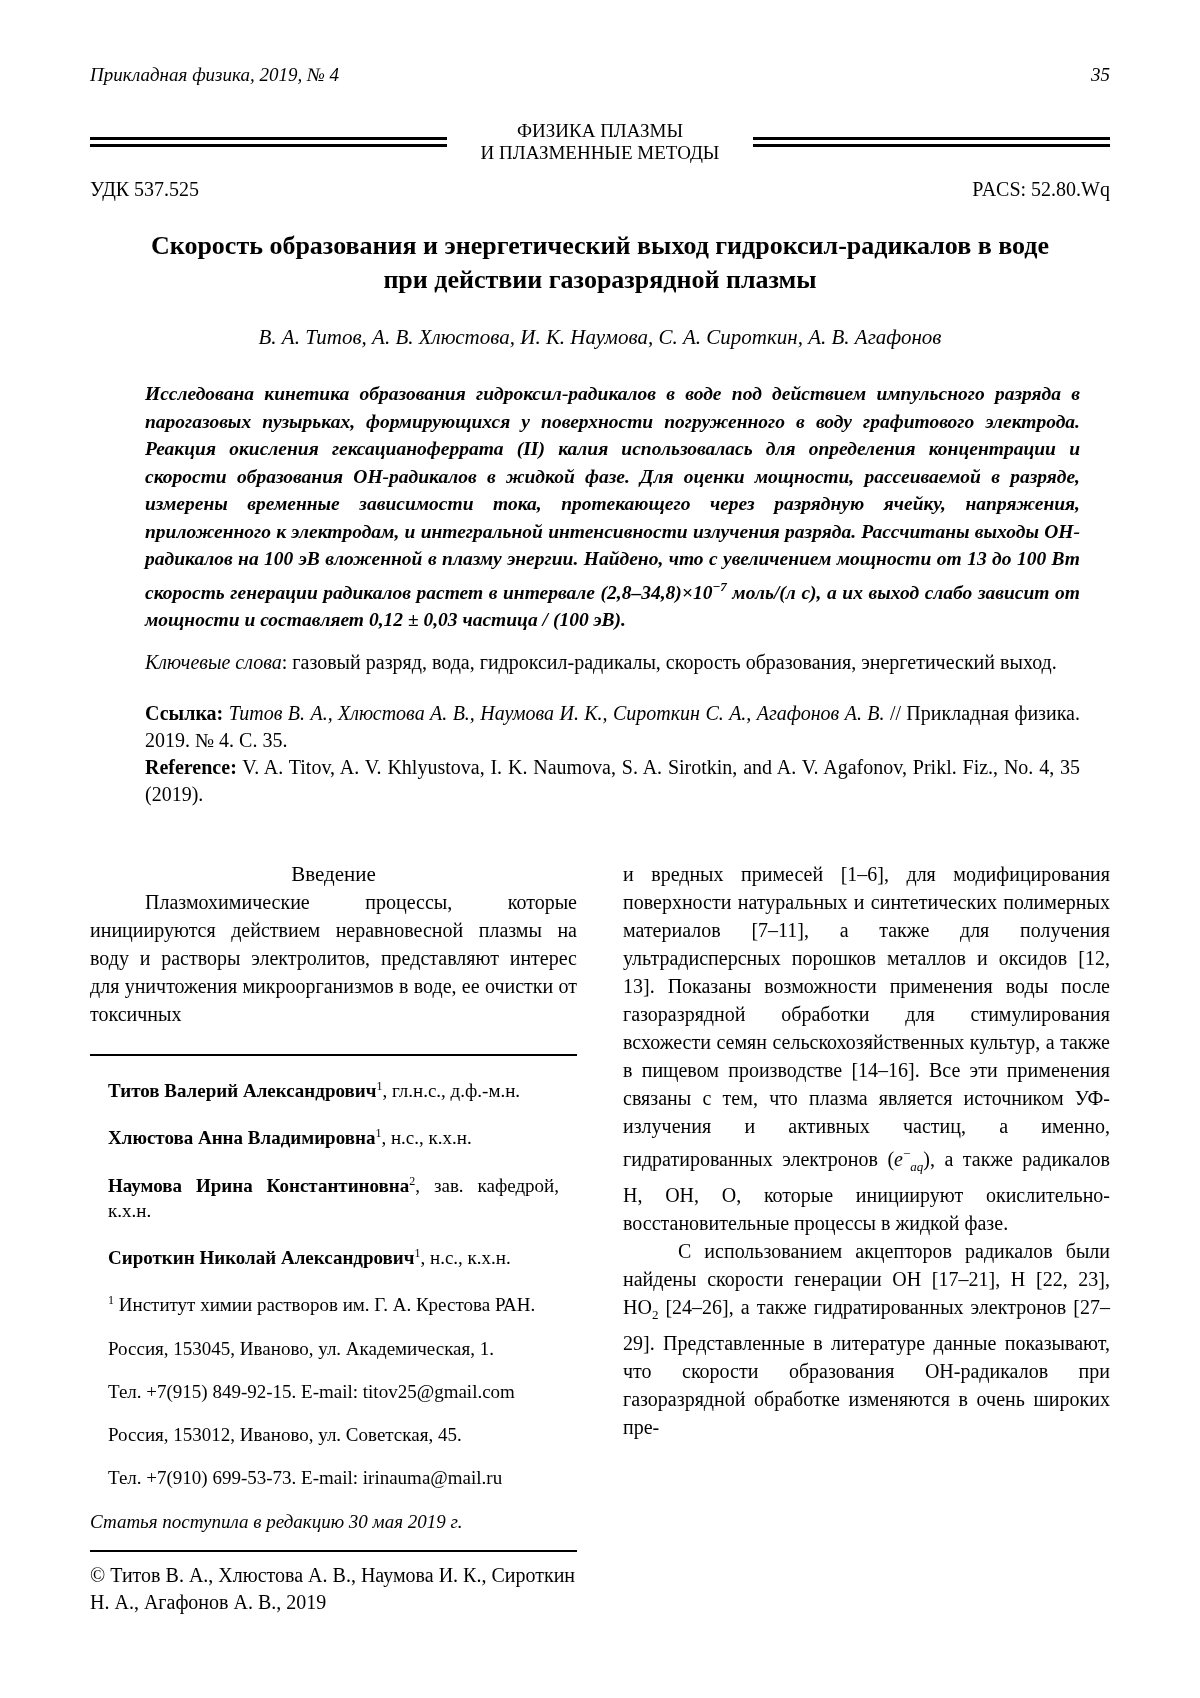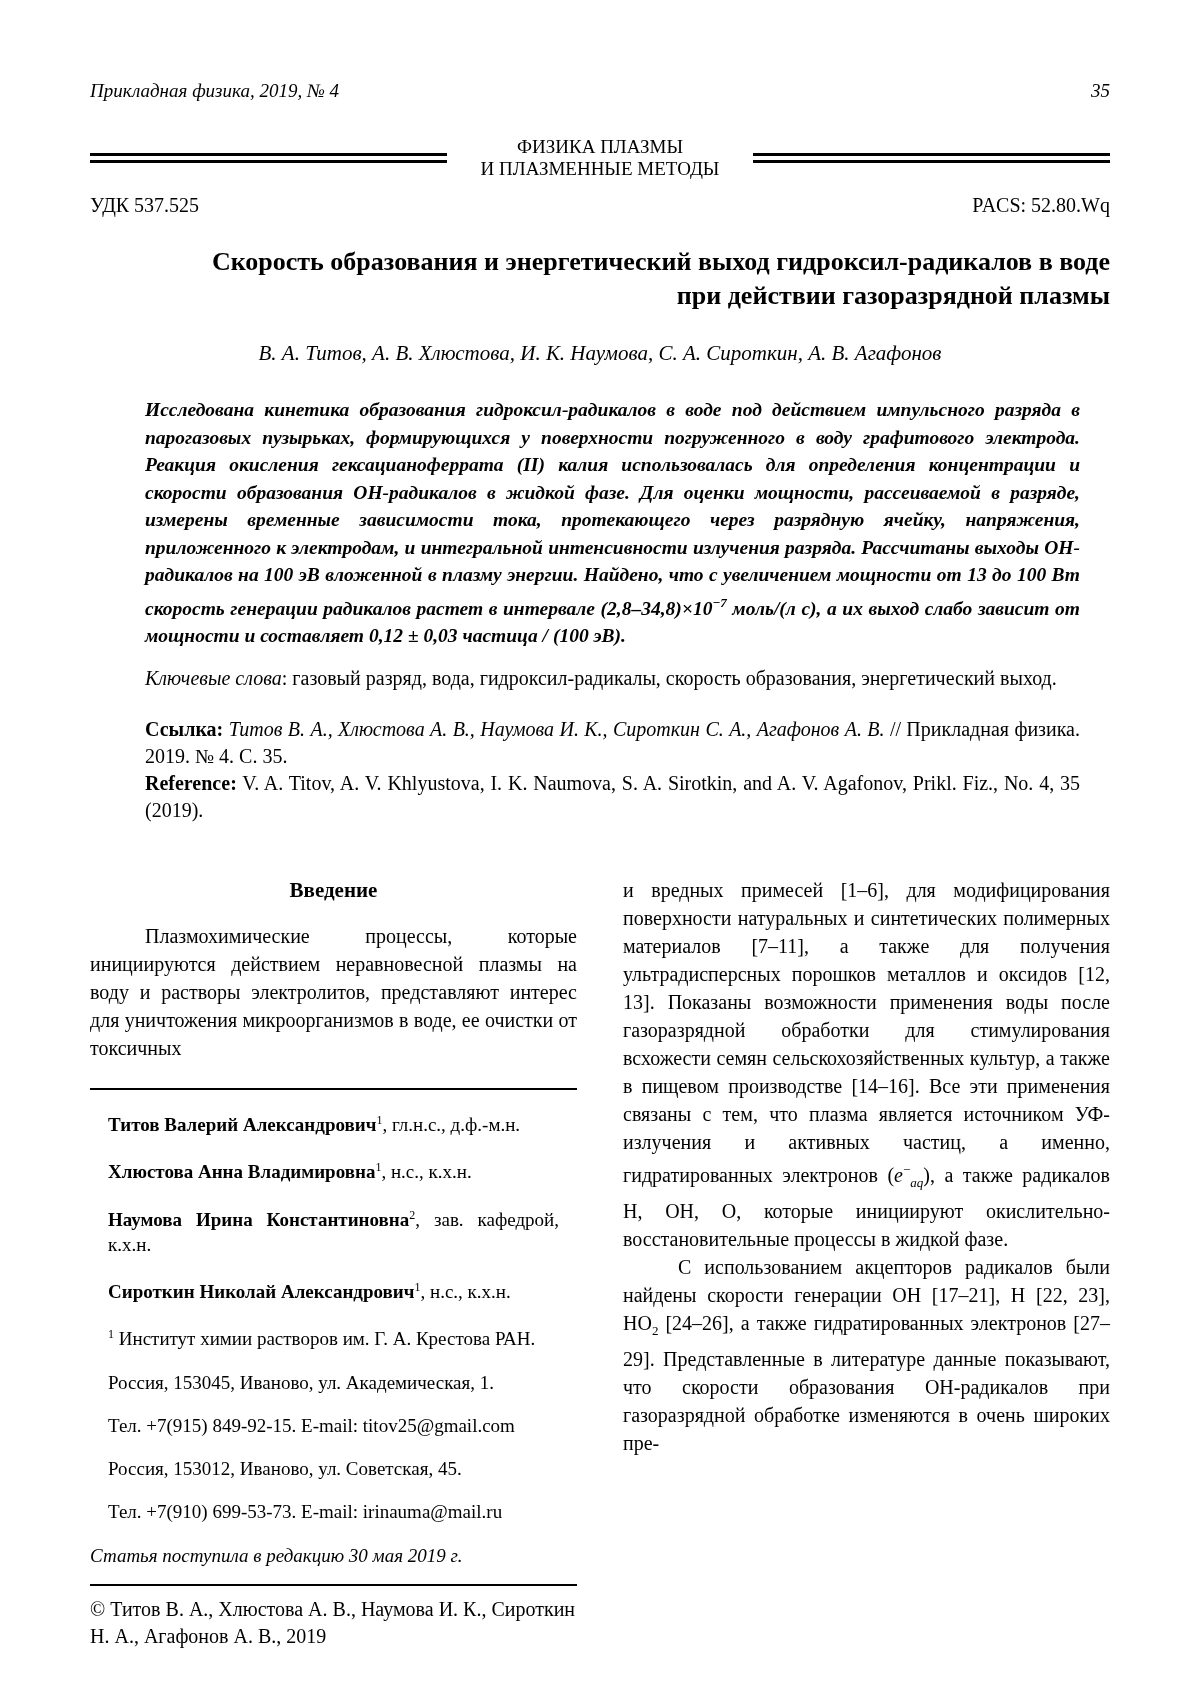--- a/index.html
+++ b/index.html
@@ -1,48 +1,48 @@
 <!DOCTYPE html>
 <html lang="ru"><head>
 <meta charset="utf-8">
 <style>
   html,body { margin:0; padding:0; background:#888; }
   .page {
     width:1200px; height:1698px; background:#ffffff; color:#000;
     position:relative; overflow:hidden; margin:0 auto;
     font-family:"Liberation Serif", serif;
   }
-  .inner { position:absolute; left:90px; top:80px; width:1020px; }
+  .inner { position:absolute; left:90px; top:64px; width:1020px; }
 
   .header-row { display:flex; justify-content:space-between; align-items:baseline;
     font-style:italic; font-size:19px; }
 
   .rubric { display:flex; align-items:center; margin-top:34px; }
   .rubric-rule { flex:1; height:4px; border-top:3px solid #000; border-bottom:3px solid #000; }
   .rubric-text { padding:0 34px; text-align:center; font-size:19px; line-height:22px; white-space:nowrap; }
 
   .codes-row { display:flex; justify-content:space-between; margin-top:14px; font-size:20px; }
 
-  .title { margin-top:28px; text-align:right; font-weight:bold; font-size:26px; line-height:34px; }
+  .title { margin-top:28px; text-align:center; font-weight:bold; font-size:26px; line-height:34px; }
   .authors { margin-top:28px; text-align:center; font-style:italic; font-size:21px; }
 
   .abstract { margin:30px 30px 0 55px; text-align:justify;
     font-weight:bold; font-style:italic; font-size:19.5px; line-height:27.5px; }
   .abstract sup { font-size:13px; }
 
   .keywords { margin:16px 30px 0 55px; text-align:justify; font-size:20px; line-height:27px; }
   .kw-label { font-style:italic; }
 
   .citations { margin:24px 30px 0 55px; font-size:20px; line-height:27px; text-align:justify; }
   .cit-label { font-weight:bold; }
   .cit-authors { font-style:italic; }
 
   .columns { display:flex; gap:46px; margin-top:52px; }
   .col { width:487px; font-size:20px; line-height:28px; text-align:justify; }
-  .col-heading { text-align:center; font-weight:bold; margin-bottom:18px; font-size:21px; }
+  .col-heading { text-align:center; font-weight:normal; font-size:21px; }
   .body-p { margin:0; text-indent:55px; }
   .body-p.noindent { text-indent:0; }
   .col sub, .col sup { font-size:13px; }
 
   .footnote-sep { border:none; border-top:2px solid #000; margin:26px 0 12px 0; }
   .footnotes { font-size:19px; line-height:25px; text-align:justify; }
   .fn-line { margin:18px; }
   .fn-name { font-weight:bold; }
   .footnotes sup { font-size:12px; }
 

